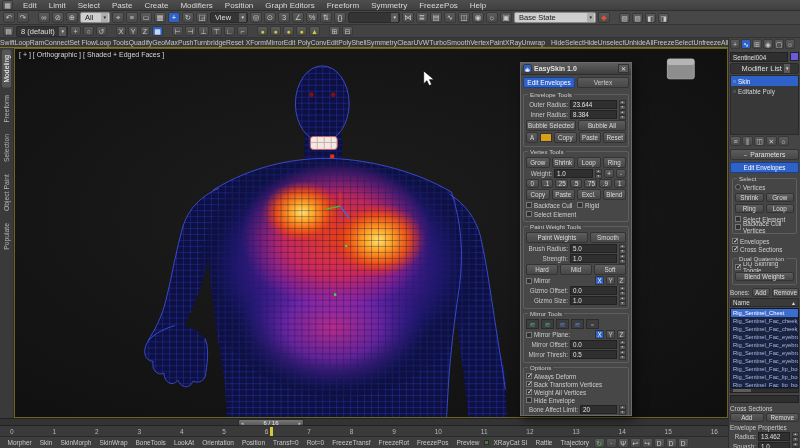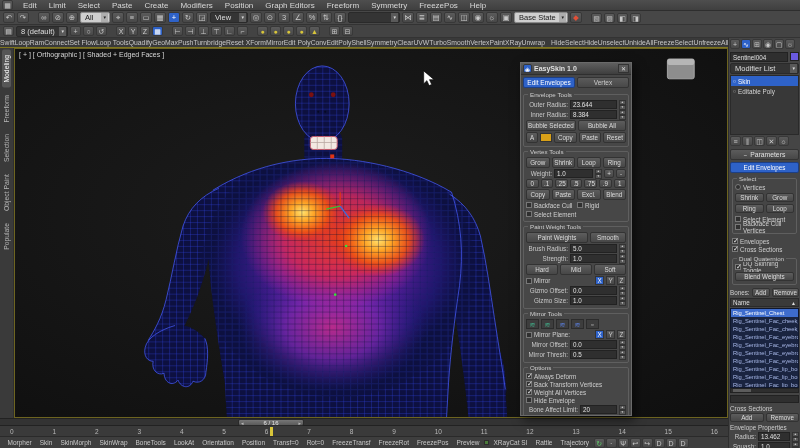--- a/index.html
+++ b/index.html
@@ -24,21 +24,21 @@
   .ic.blue{background:#2e62c8;color:#fff;}
   .ic.grn{color:#5fcf6a;}
   .gap{width:5px;flex:none;}
   .dd{height:11px;display:inline-flex;align-items:center;font-size:7.5px;padding:0 1px 0 4px;border:1px solid #2a2a2a;border-radius:2px;background:#343434;color:#ddd;gap:2px;flex:none;}
   .dd .da{font-size:5px;background:#5a5a5a;padding:0 2px;color:#ddd;line-height:9px;height:9px;}
   .dd.light{background:#cfcfcf;color:#1a1a1a;border-color:#8a8a8a;}
   .dd.light .da{background:#aeaeae;color:#222;}
   .w26{width:30px;justify-content:space-between;}
   .w34{width:38px;justify-content:space-between;}
   .w44{width:52px;justify-content:space-between;}
-  .w60{width:54px;justify-content:space-between;}
+  .w60{width:82px;justify-content:space-between;}
   .axbtn{width:10px;height:10px;background:linear-gradient(#5b5b5b,#484848);border:1px solid #383838;border-radius:2px;font-size:7px;line-height:9px;text-align:center;color:#ccc;flex:none;}
 
   
   .ribbon{height:10px;display:flex;align-items:center;background:#393939;border-bottom:1px solid #7d741f;width:728px;}
   .rb-group{display:flex;justify-content:space-around;align-items:center;}
   .rb-group.g1{flex:2.6;}
   .rb-group.g2{flex:1;}
   .rb{font-size:6.8px;color:#c6c6c6;cursor:default;white-space:nowrap;}
   .sep{width:1px;height:7px;background:#2c2c2c;margin:0 3px;}
 
@@ -582,21 +582,21 @@
       <span class="ic blue" data-g="∿"></span>
       <span class="ic" data-g="⊞"></span>
       <span class="ic" data-g="◉"></span>
       <span class="ic" data-g="▢"></span>
       <span class="ic" data-g="☼"></span>
     </div>
     <div class="namerow">
       <span class="fld" style="height:10px">Sentinel004</span>
       <span class="cswatch"></span>
     </div>
-    <div class="dd" style="width:100%;justify-content:space-between">
+    <div class="dd" style="width:100%;justify-content:center">
         <span>Modifier List</span>
         <span class="da" data-g="▾"></span>
       </div>
     <div class="stack">
         <div class="srow on">
           <span data-g="○" style="font-size:5px"></span>
           <span>Skin</span>
         </div>
         <div class="srow">
           <span data-g="○" style="font-size:5px"></span>

